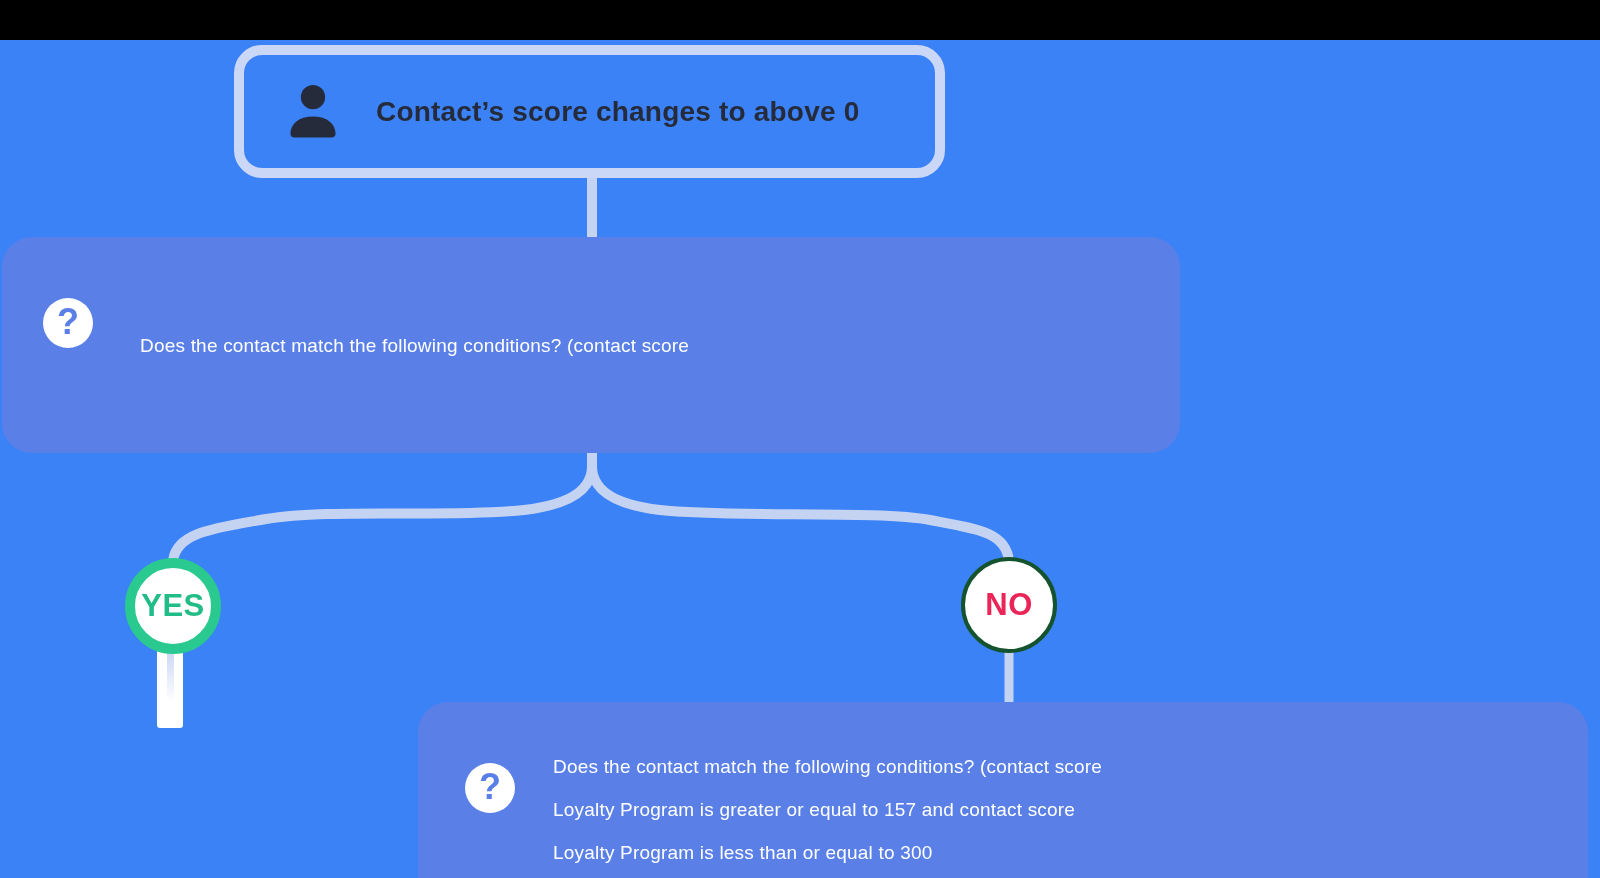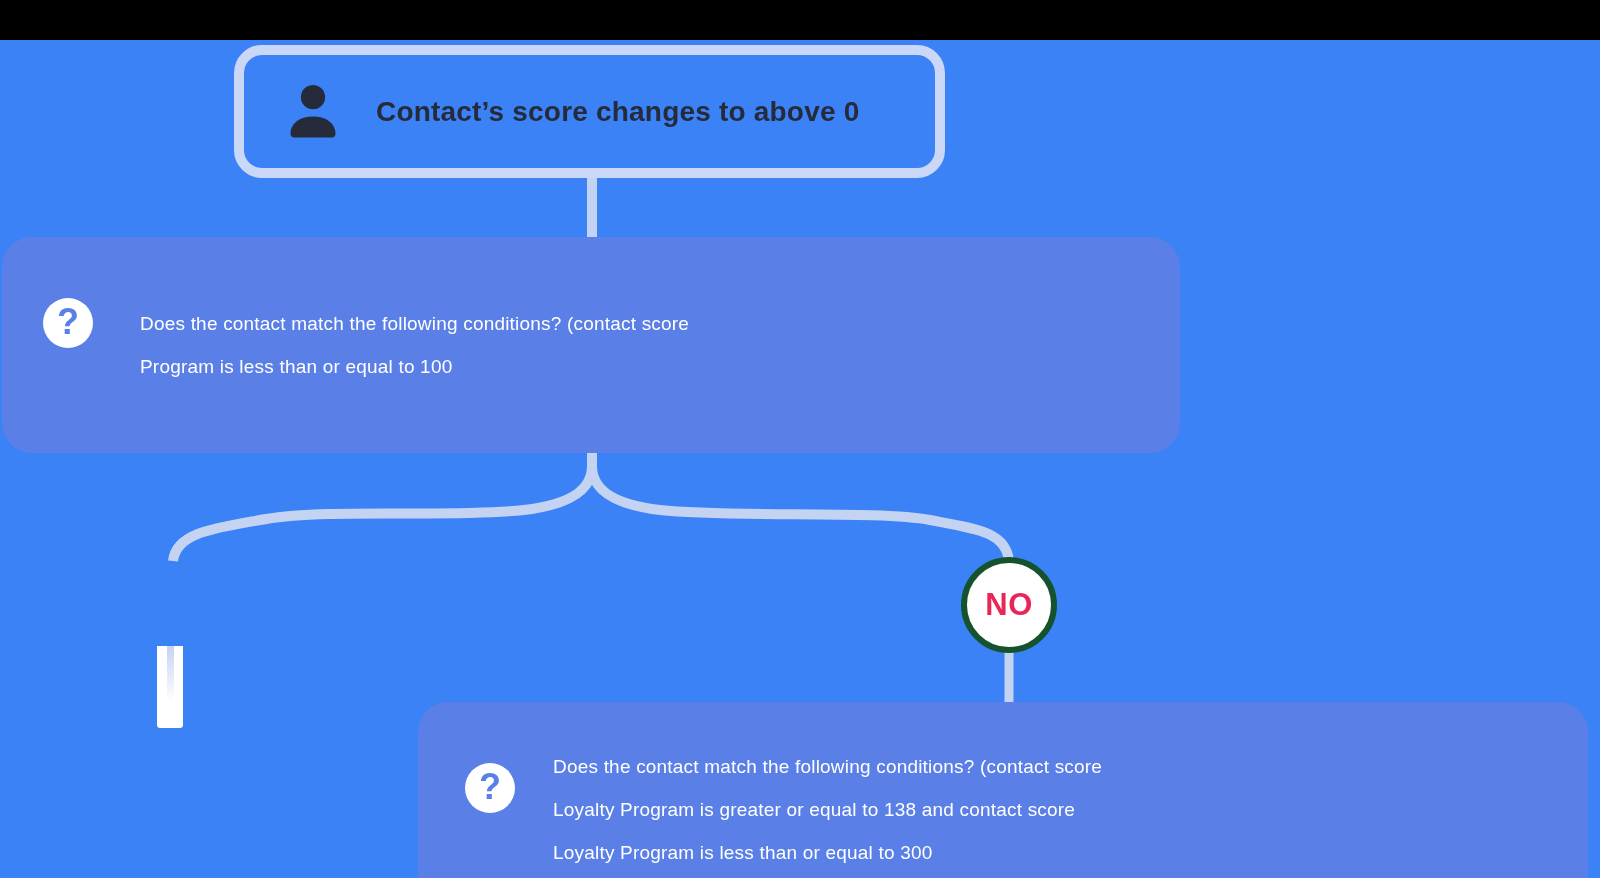--- a/index.html
+++ b/index.html
@@ -110,21 +110,21 @@
     letter-spacing: 0.5px;
     z-index: 2;
   }
   #yes-badge {
     left: 125px; top: 518px;
     border: 10px solid #2ac98f;
     color: #22bd86;
   }
   #no-badge {
     left: 961px; top: 517px;
-    border: 6px solid #14532d;
+    border: 4px solid #14532d;
     color: #ea2558;
   }
 
   
   .yes-continuation {
     position: absolute;
     left: 157px; top: 606px;
     width: 26px; height: 82px;
     background: #ffffff;
     border-radius: 0 0 3px 3px;
@@ -158,34 +158,36 @@
       <circle cx="12" cy="6.6" r="4.4" fill="#262b3b"></circle>
       <path d="M12 13.6 c-5.1 0 -8.2 2.7 -8.2 6.3 0 0.8 0.6 1.4 1.4 1.4 h13.6 c0.8 0 1.4 -0.6 1.4 -1.4 0 -3.6 -3.1 -6.3 -8.2 -6.3 z" fill="#262b3b"></path>
     </svg>
     <span class="trigger-label">Contact’s score changes to above 0</span>
   </div>
 
   <div class="condition-node" id="condition-1">
     <div class="q-icon">?</div>
     <div class="condition-text">
       <div class="line">Does the contact match the following conditions? (contact score</div>
-      <div class="line">Program is less than or equal to 100</div>
     </div>
   </div>
 
   <div class="yes-continuation">
     <div class="inner-line"></div>
   </div>
 
+  <div class="branch-badge" id="yes-badge">
+    <span>YES</span>
+  </div>
   <div class="branch-badge" id="no-badge">
     <span>NO</span>
   </div>
 
   <div class="condition-node" id="condition-2">
     <div class="q-icon">?</div>
     <div class="condition-text">
       <div class="line">Does the contact match the following conditions? (contact score</div>
-      <div class="line">Loyalty Program is greater or equal to 138 and contact score</div>
+      <div class="line">Loyalty Program is greater or equal to 157 and contact score</div>
       <div class="line">Loyalty Program is less than or equal to 300</div>
     </div>
   </div>
 
 </div>
 
 </body></html>

